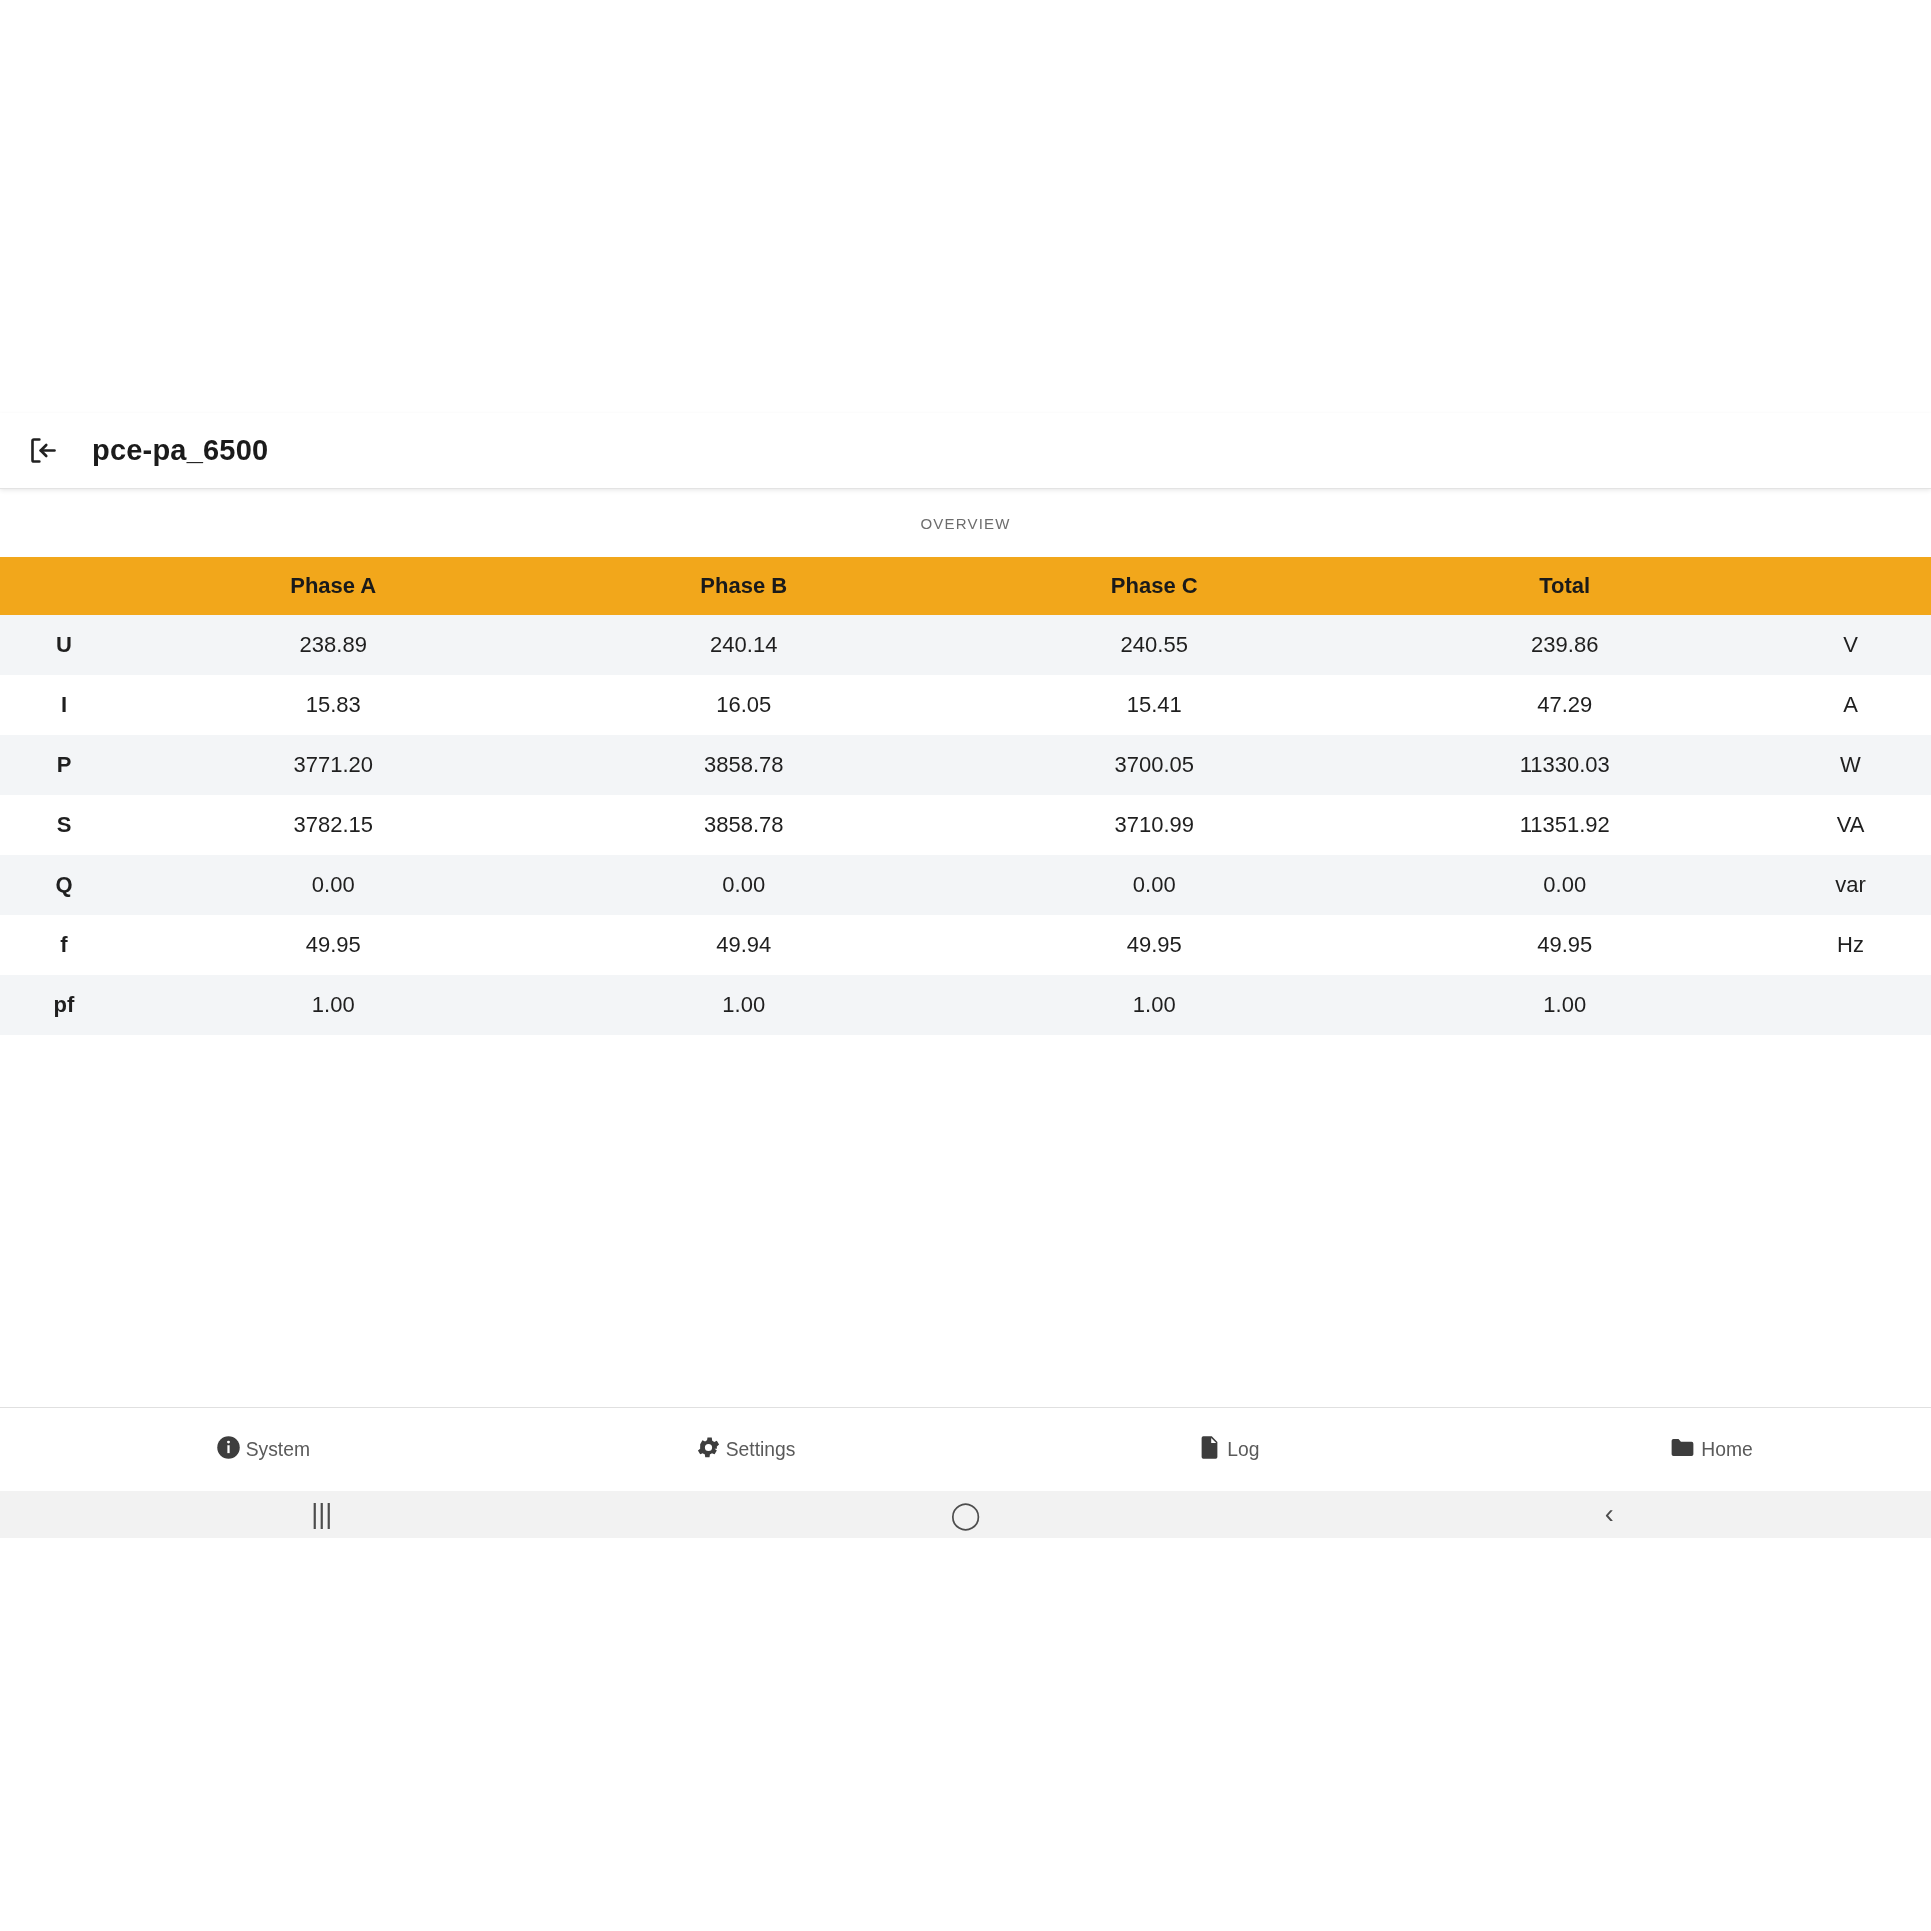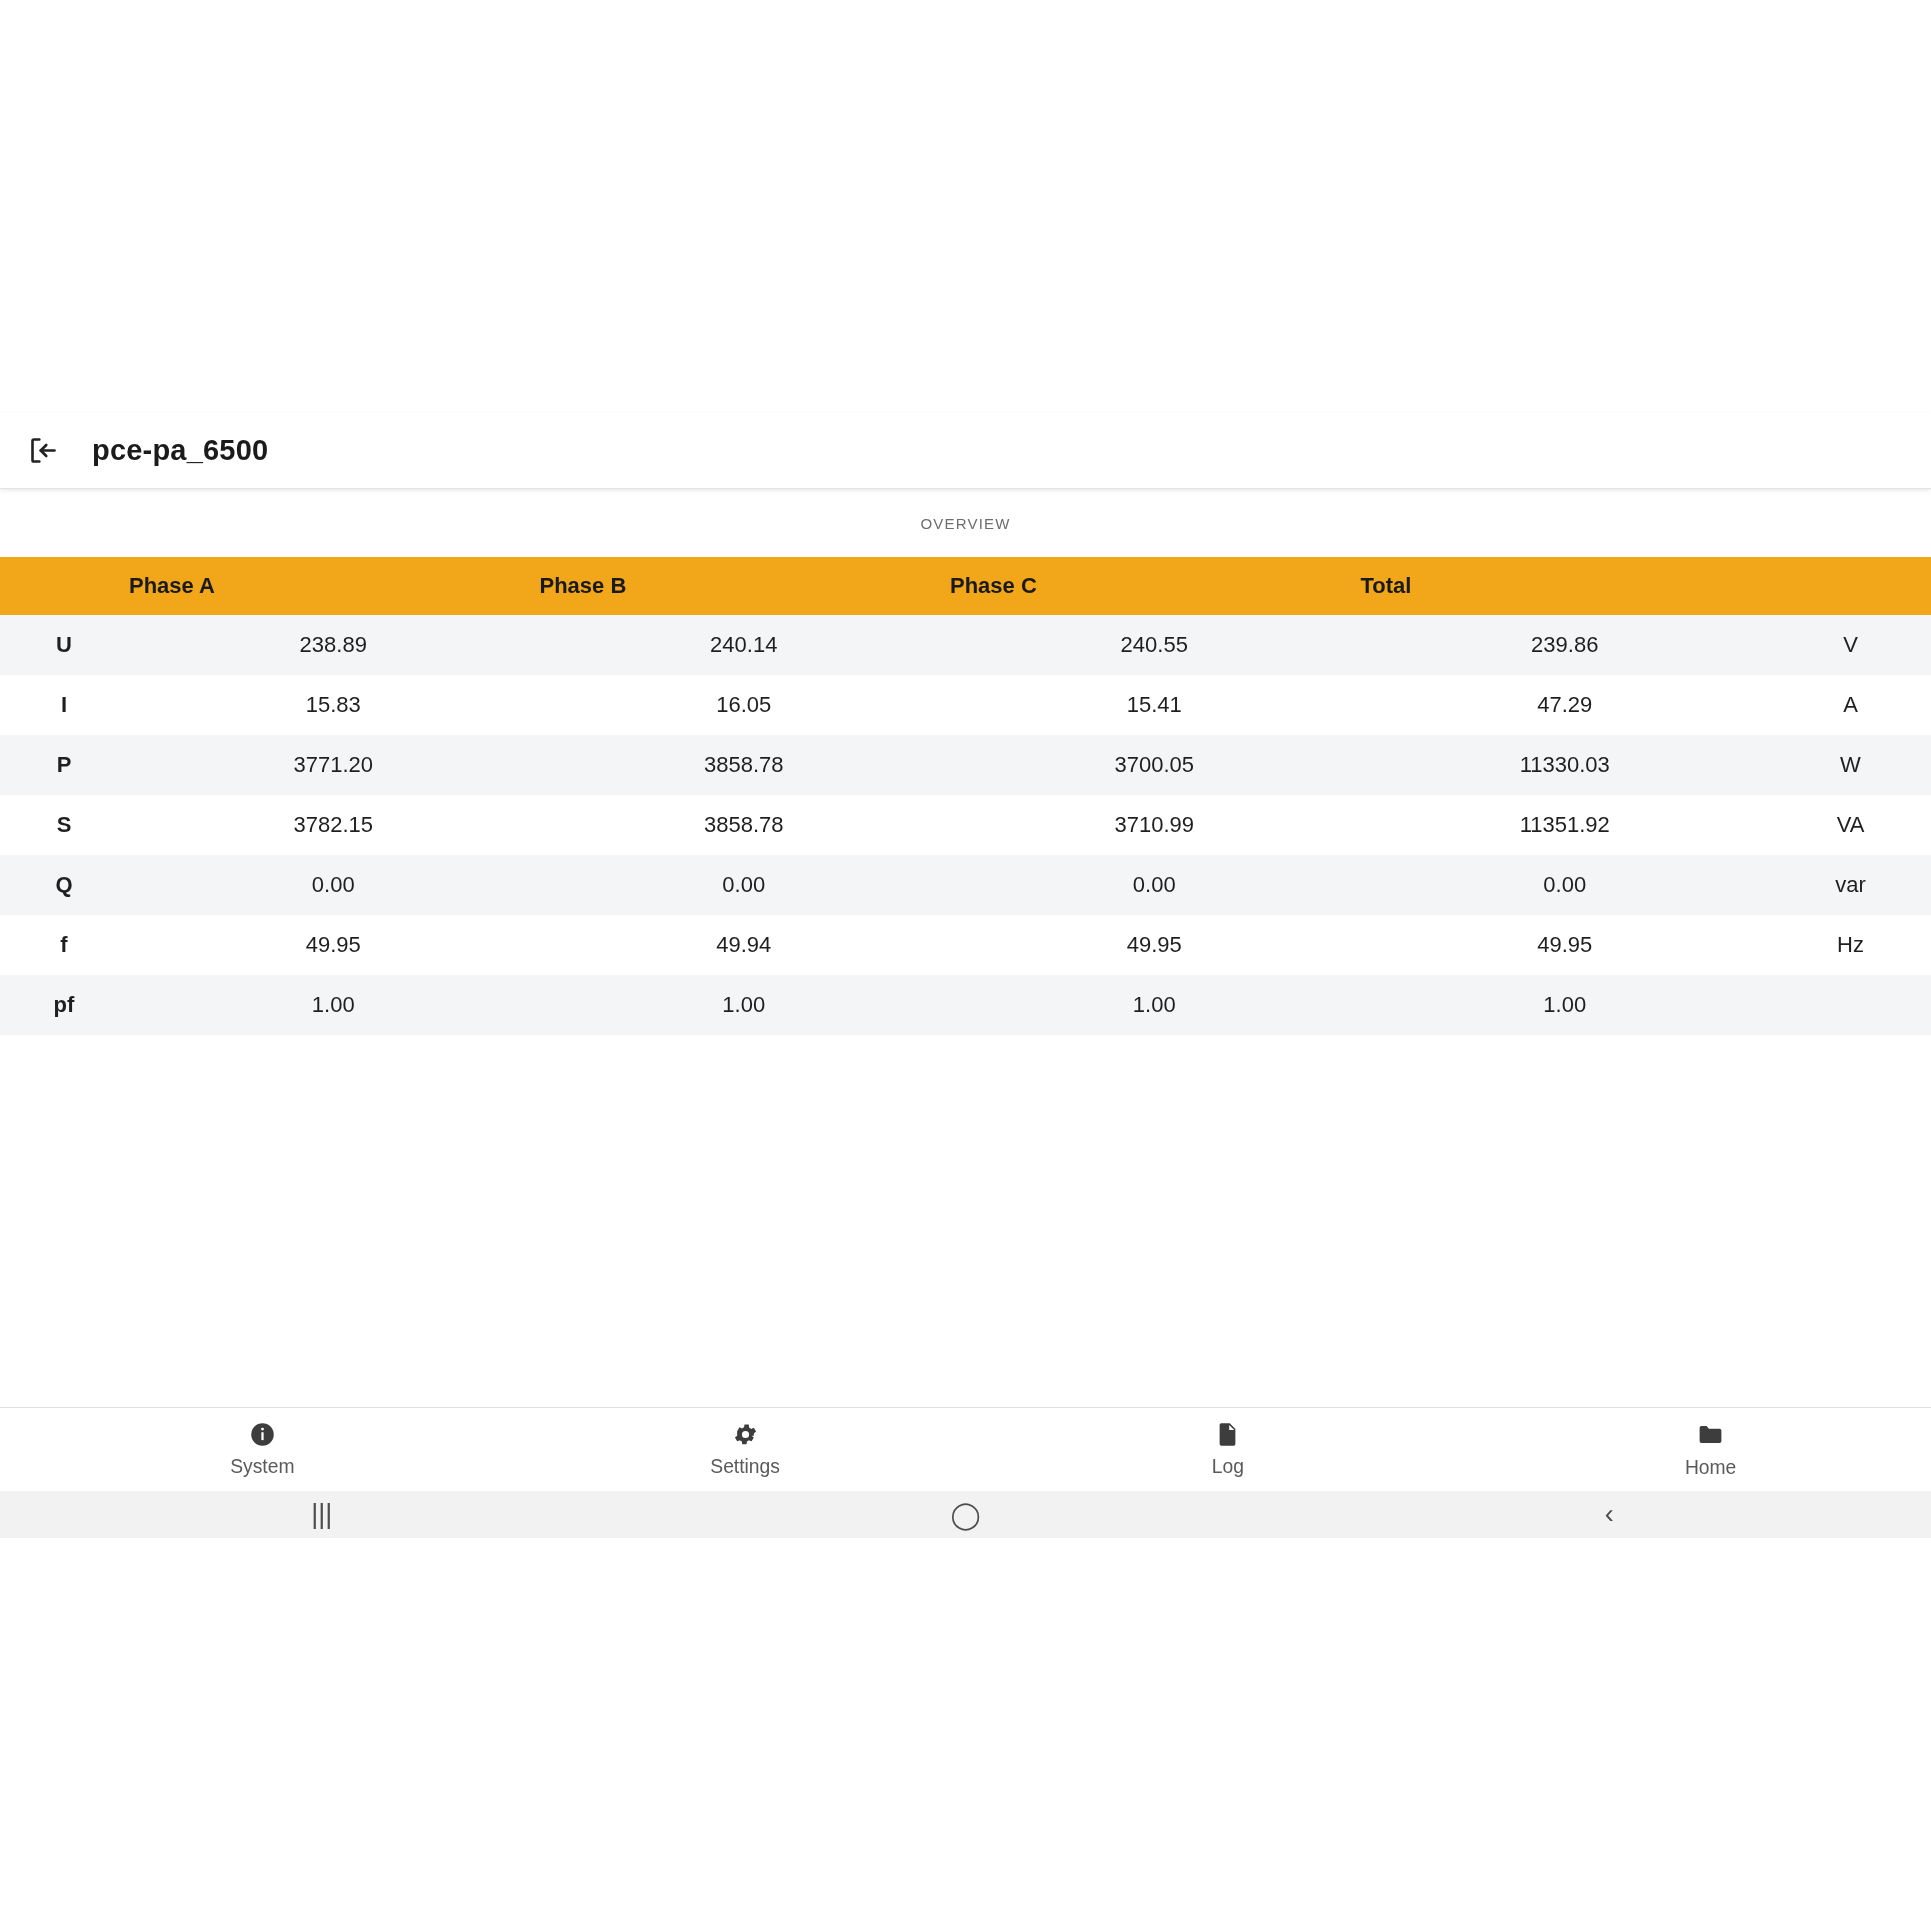--- a/index.html
+++ b/index.html
@@ -103,21 +103,21 @@
     width: 1931px;
     border-collapse: collapse;
     table-layout: fixed;
   }
   .table th {
     background: #f2a71b;
     color: #1a1a1a;
     font-size: 22px;
     font-weight: bold;
     height: 56px;
-    text-align: left;
+    text-align: center;
   }
   .table th.blank {
     width: 126px;
   }
   .table th.unit {
     width: 159px;
   }
   .table td {
     height: 58px;
     text-align: center;
@@ -148,21 +148,20 @@
     width: 1931px;
     height: 83px;
     background: #ffffff;
     border-top: 1px solid #e0e0e0;
     display: flex;
     align-items: center;
   }
   .navitem {
     flex: 1;
     display: flex;
-    flex-direction: column;
     align-items: center;
     justify-content: center;
     gap: 3.9px;
     color: #4a4a4a;
     cursor: pointer;
     padding-left: 42px;
   }
   .navitem .navlabel {
     font-size: 19.3px;
     color: #5a5a5a;

